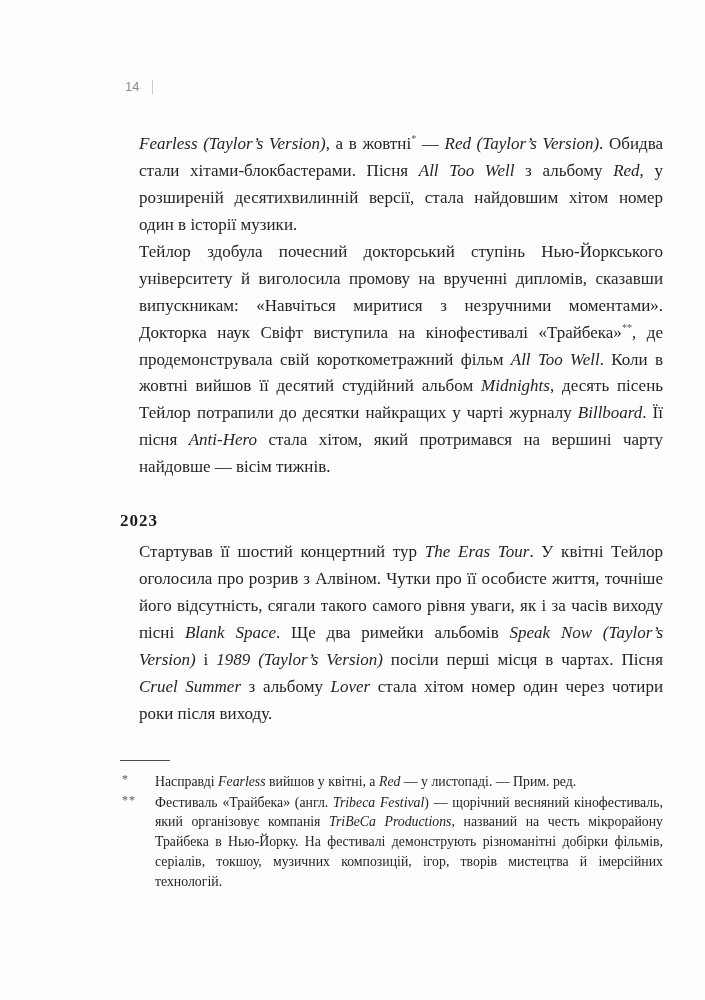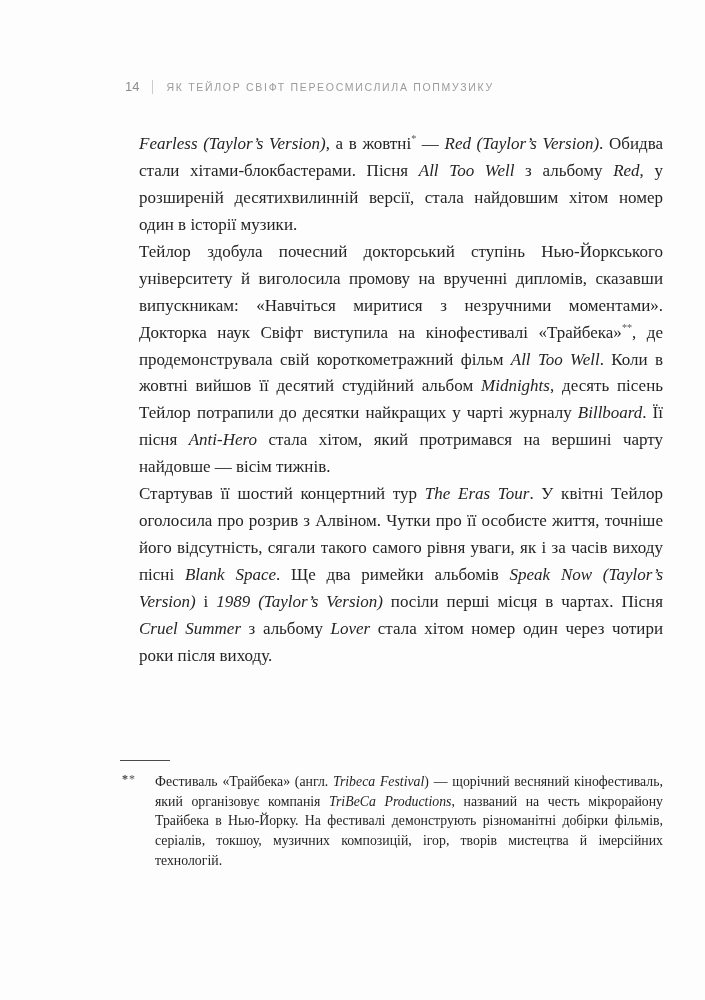--- a/index.html
+++ b/index.html
@@ -103,30 +103,30 @@
   }
 </style>
 </head>
 <body>
 
 <div class="page">
 
   <header class="page-header">
     <span class="page-number">14</span>
     <span class="header-divider"></span>
-    <span class="running-title">ЯК ТЕЙЛОР СВІФТ ПЕРЕОСМИСЛИЛА ПОПМУЗИКУ</span>
   </header>
 
   <main class="page-body">
       <p class="body-paragraph"><em>Fearless (Taylor’s Version)</em><span>, а в жовтні</span><sup>*</sup><span> — </span><em>Red (Taylor’s Version)</em><span>. Обидва стали хітами-блокбастерами. Пісня </span><em>All Too Well</em><span> з альбому </span><em>Red</em><span>, у розширеній десятихвилинній версії, стала найдовшим хітом номер один в історії музики.</span></p>
       <p class="body-paragraph"><span>Тейлор здобула почесний докторський ступінь Нью-Йоркського університету й виголосила промову на врученні дипломів, сказавши випускникам: «Навчіться миритися з незручними моментами». Докторка наук Свіфт виступила на кінофестивалі «Трайбека»</span><sup>**</sup><span>, де продемонструвала свій короткометражний фільм </span><em>All Too Well</em><span>. Коли в жовтні вийшов її десятий студійний альбом </span><em>Midnights</em><span>, десять пісень Тейлор потрапили до десятки найкращих у чарті журналу </span><em>Billboard</em><span>. Її пісня </span><em>Anti-Hero</em><span> стала хітом, який протримався на вершині чарту найдовше — вісім тижнів.</span></p>
+      <h2 class="year-heading"><span>2023</span></h2>
       <p class="body-paragraph"><span>Стартував її шостий концертний тур </span><em>The Eras Tour</em><span>. У квітні Тейлор оголосила про розрив з Алвіном. Чутки про її особисте життя, точніше його відсутність, сягали такого самого рівня уваги, як і за часів виходу пісні </span><em>Blank Space</em><span>. Ще два римейки альбомів </span><em>Speak Now (Taylor’s Version)</em><span> і </span><em>1989 (Taylor’s Version)</em><span> посіли перші місця в чартах. Пісня </span><em>Cruel Summer</em><span> з альбому </span><em>Lover</em><span> стала хітом номер один через чотири роки після виходу.</span></p>
     </main>
 
   <section class="footnotes">
     <div class="footnote-rule"></div>
     <div class="footnote-list">
-        <div class="footnote-item"><span class="footnote-marker">*</span></div>
+        <div class="footnote-item"><span class="footnote-marker">*</span><span class="footnote-text"><span>Насправді </span><em>Fearless</em><span> вийшов у квітні, а </span><em>Red</em><span> — у листопаді. — Прим. ред.</span></span></div>
         <div class="footnote-item"><span class="footnote-marker">**</span><span class="footnote-text"><span>Фестиваль «Трайбека» (англ. </span><em>Tribeca Festival</em><span>) — щорічний весняний кінофестиваль, який організовує компанія </span><em>TriBeCa Productions</em><span>, названий на честь мікрорайону Трайбека в Нью-Йорку. На фестивалі демонструють різноманітні добірки фільмів, серіалів, токшоу, музичних композицій, ігор, творів мистецтва й імерсійних технологій.</span></span></div>
       </div>
   </section>
 
 </div>
 
 </body></html>

